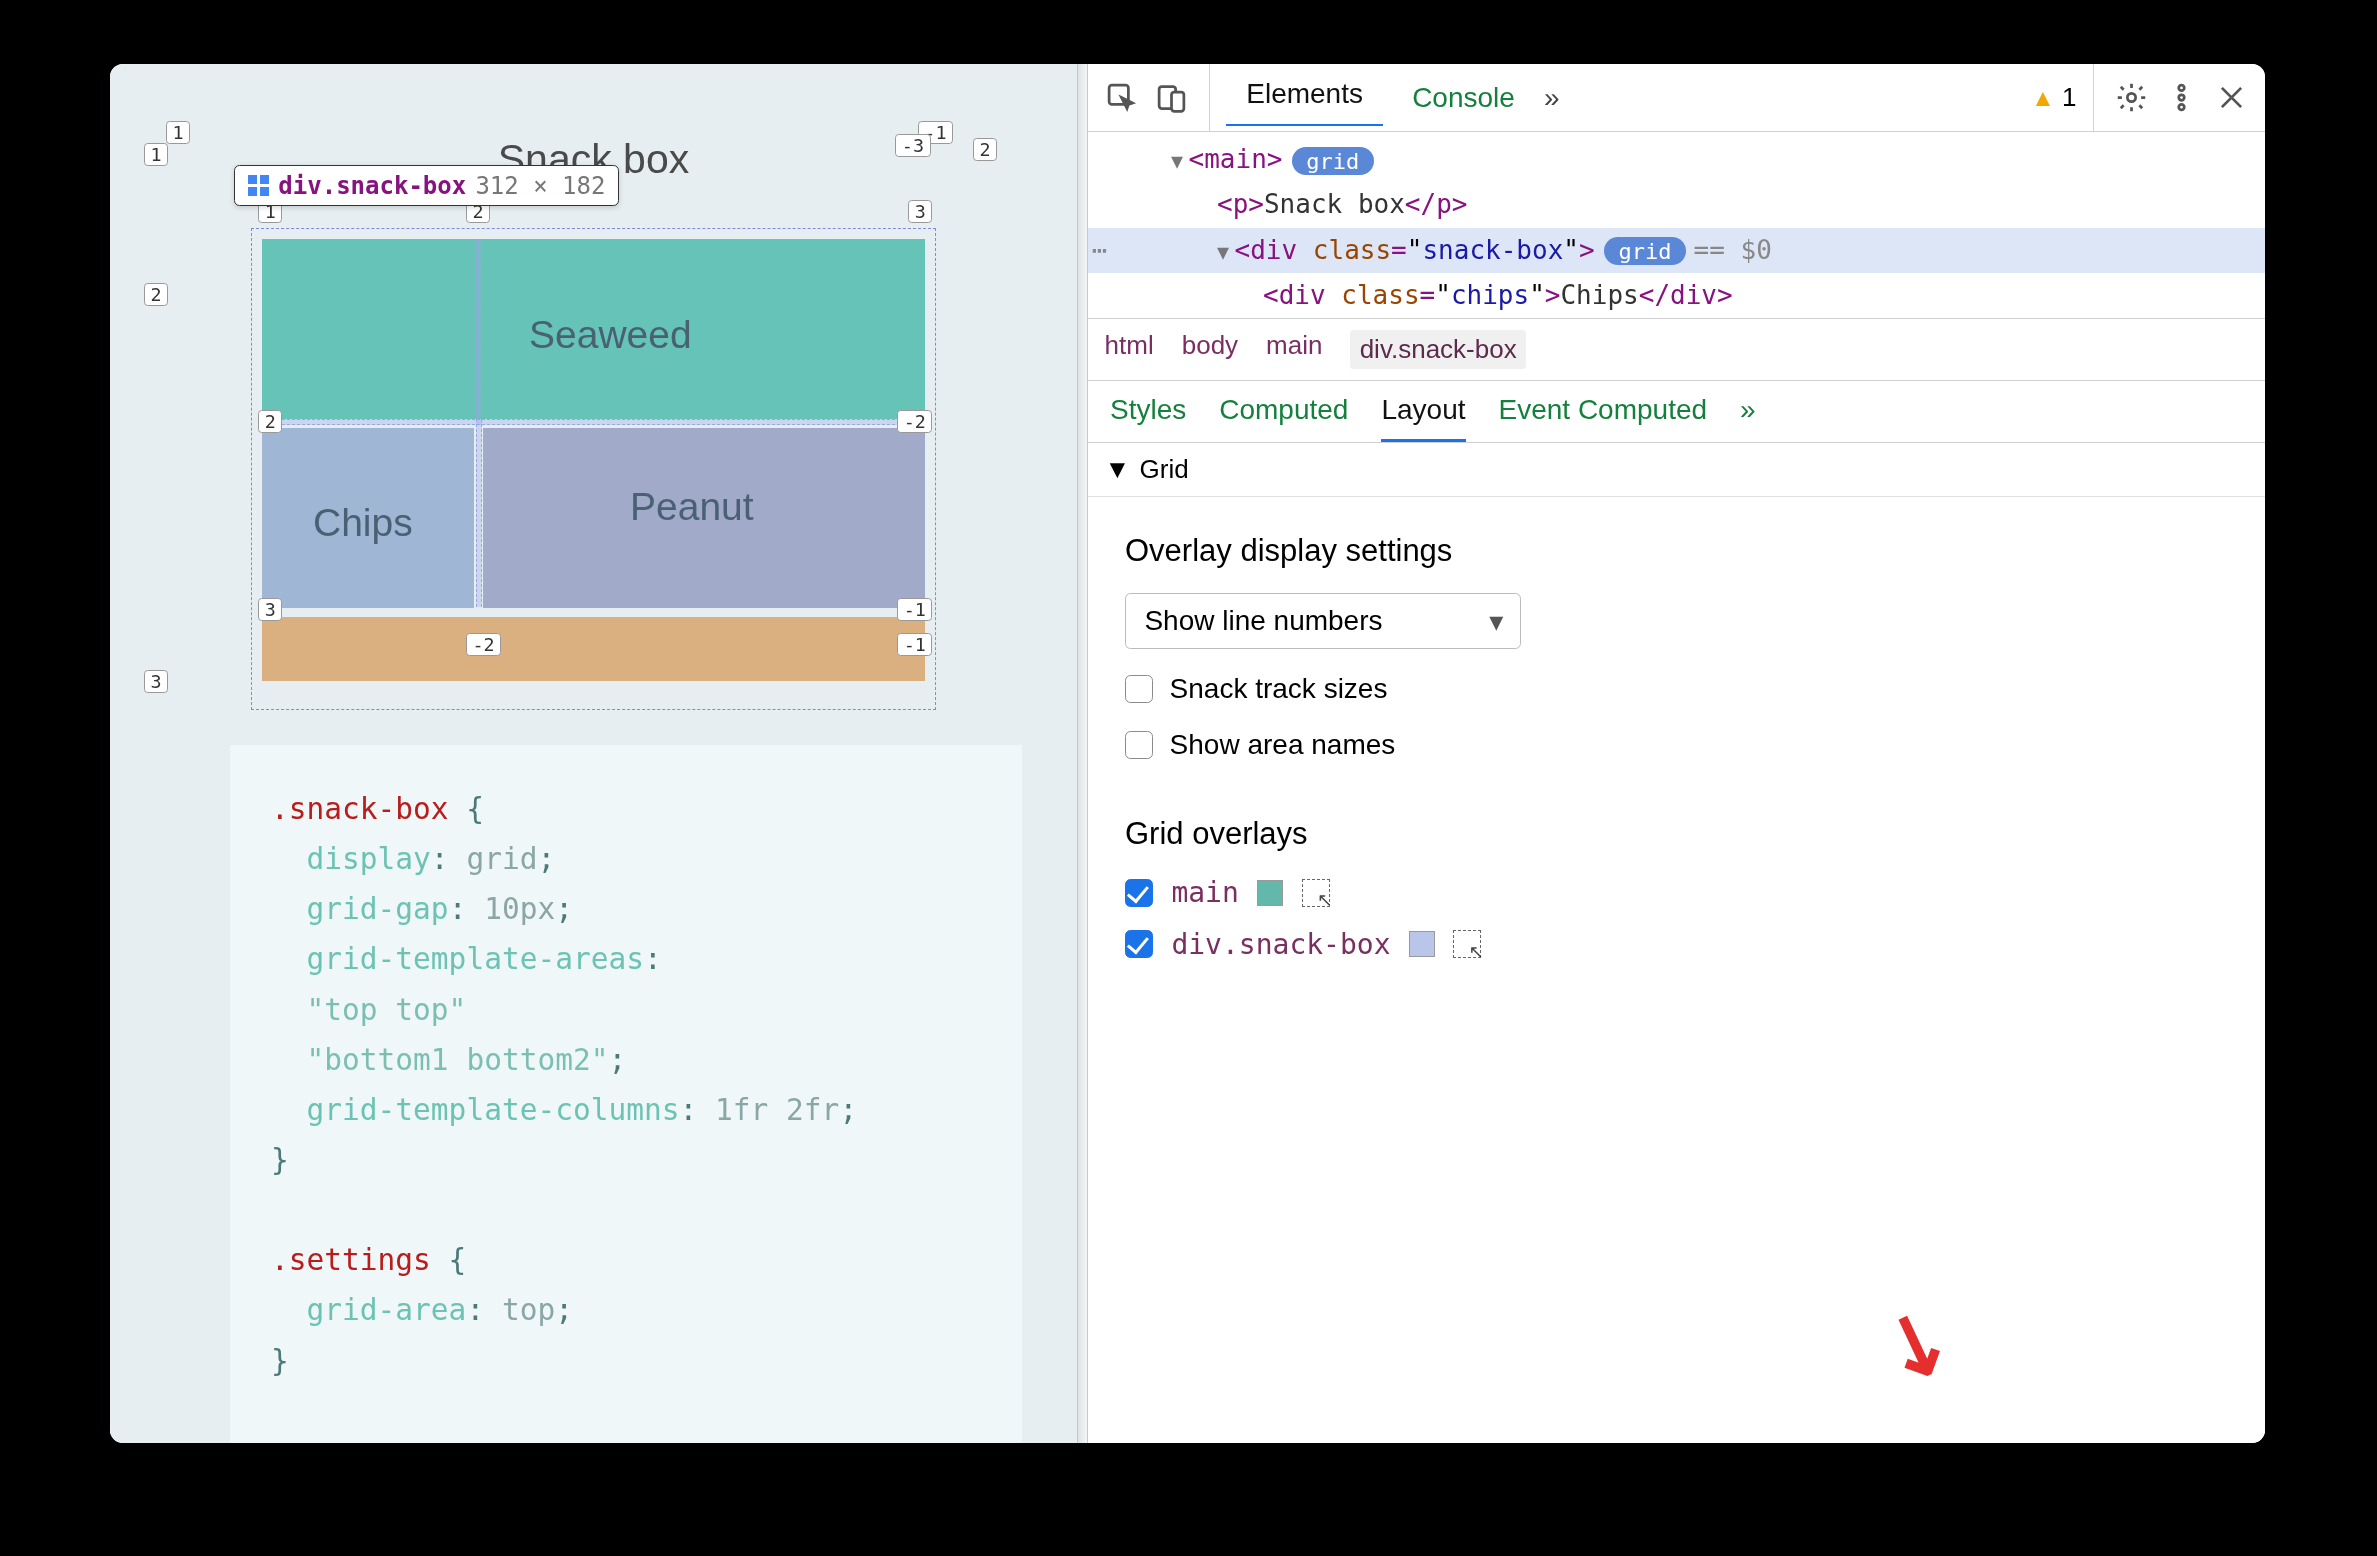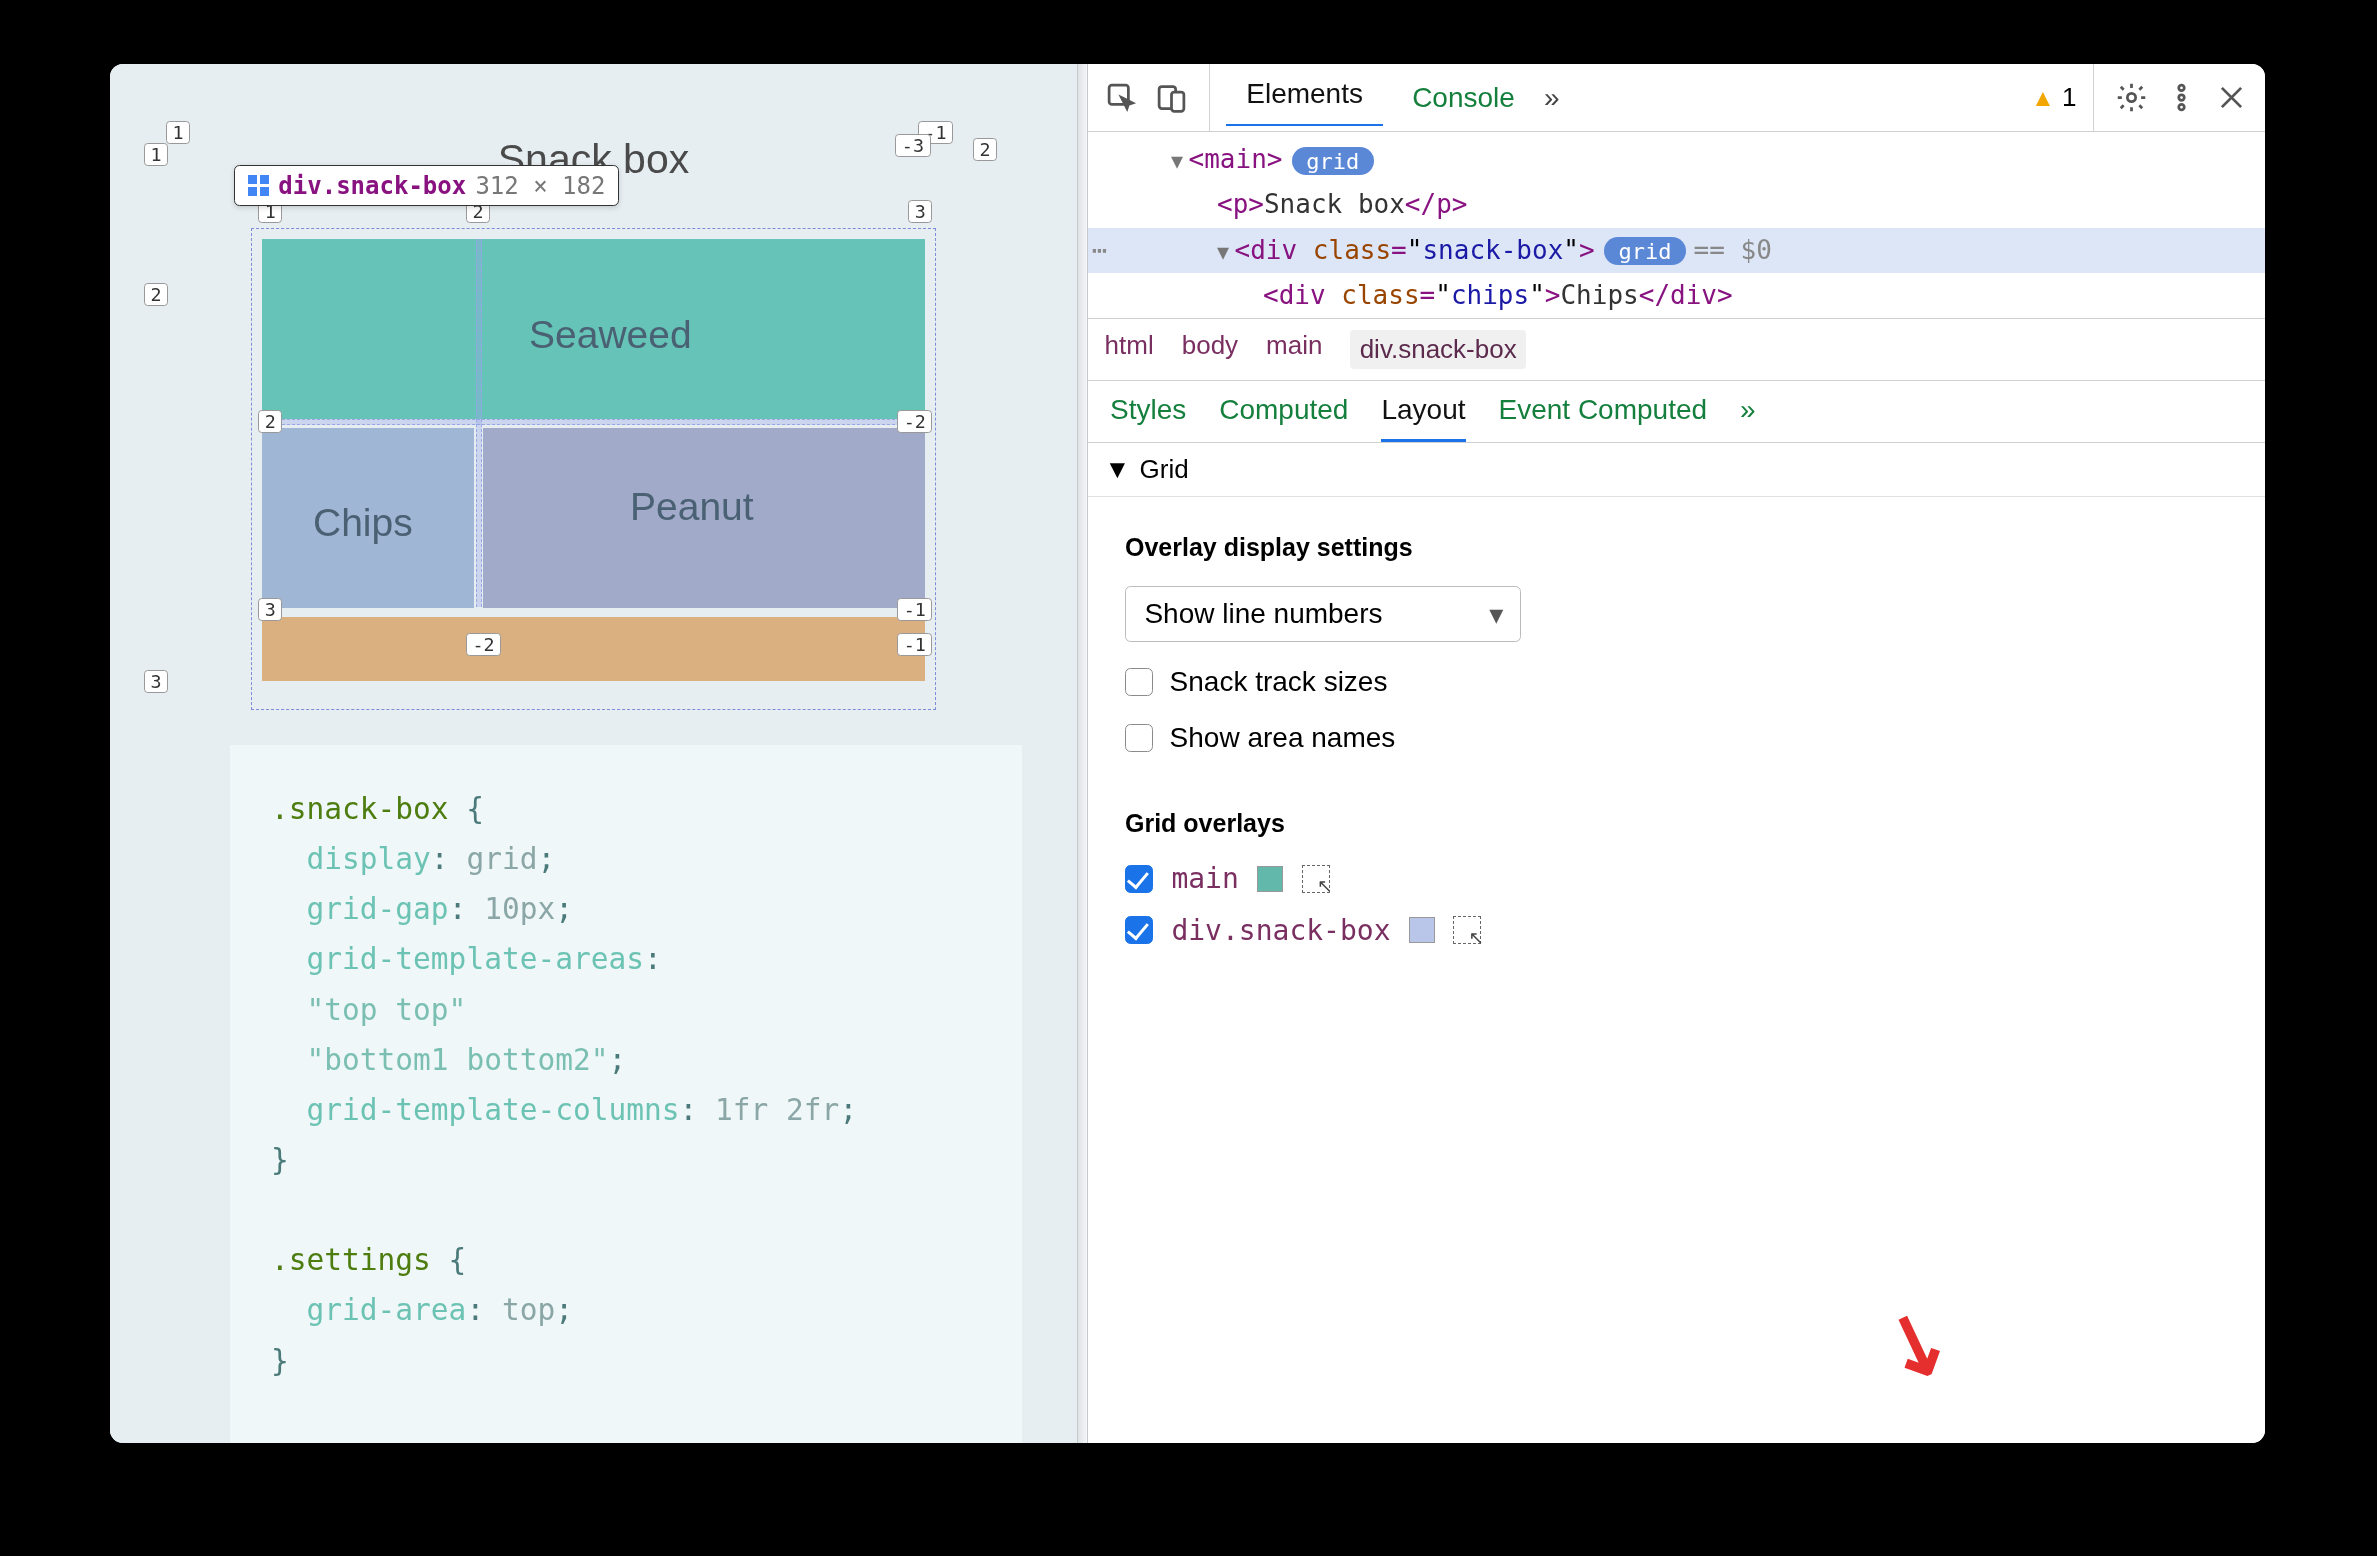--- a/index.html
+++ b/index.html
@@ -24,21 +24,21 @@
 .orange-bar  { position:absolute; left:0; right:0; top:378px; height:64px; background:#dbb080; }
 .cell-label  { position:absolute; font-size:39px; color:#4a6073; }
 .gap-v { position:absolute; top:0; bottom:92px; left:214px; width:5.5px; border-left:1.8px dashed #98a6e6; border-right:1.8px dashed #98a6e6; background:rgba(152,166,230,.35); }
 .gap-h { position:absolute; left:0; right:0; top:180px; height:5.5px; border-top:1.8px dashed #98a6e6; border-bottom:1.8px dashed #98a6e6; background:rgba(152,166,230,.35); }
 .line-frame { position:absolute; border:0.9px dashed #7d8bd8; }
 .lf-outer { inset:-11px; }
 .num { position:absolute; background:#fff; border:0.9px solid #999; border-radius:3.7px; font-size:18.4px; padding:0 5.5px; color:#333; font-family:Menlo,monospace; }
 
 
 .code { position:absolute; left:120px; right:55px; top:681px; bottom:0; background:#f0f7f8; padding:39px 41px; font-family:Menlo,Consolas,monospace; font-size:29.5px; line-height:1.7; color:#4a7a7a; white-space:pre; }
-.code .sel    { color:#4d7c0f;margin-top:28px; }
+.code .sel    { color:#b91c1c;margin-top:28px; }
 .code .prop   { color:#6cc3b4; }
 .code .val    { color:#8aa6a6; }
 .code .str    { color:#7bbfb3; }
 
 
 .toolbar { height:68px; display:flex; align-items:center; border-bottom:0.9px solid #d0d0d0; padding:0 13px; gap:9.2px; font-size:26px; }
 .tb-ico { width:41px; height:41px; display:flex; align-items:center; justify-content:center; color:#555; }
 .tb-ico svg { width:33px; height:33px; stroke:#555; fill:none; stroke-width:2; }
 .tb-tab { padding:9.2px 20px; color:#15803d; font-size:28px; }
 .tb-tab.active { border-bottom:2.8px solid #1a73e8; color:#111; font-weight:500; padding-bottom: 14.7px; }
@@ -60,21 +60,21 @@
 
 .breadcrumb { border-top:0.9px solid #d0d0d0; border-bottom:0.9px solid #d0d0d0; padding:11px 16.6px; font-size:26px; display:flex; gap:28px; }
 .breadcrumb span{ color:#7a2f61; }
 .breadcrumb span.active{ background:#f0f0f0; padding:3.7px 9.2px; border-radius:3.7px; color:#5b2a4d; }
 
 .subtabs{ display:flex; gap:33px; padding:13px 22px 0 22px; border-bottom:0.9px solid #d0d0d0; font-size:28px;}
 .subtab{ padding-bottom:13px; color:#15803d;} .subtab.active{ border-bottom:3.7px solid #1a73e8; color:#111; font-weight:500;}
 
 .section-hdr{ padding:11px 16.6px; font-size:26px; border-bottom:0.9px solid #e0e0e0; display:flex; align-items:center; gap:9.2px;}
 .section-body{ flex:1; overflow:auto; padding:18.4px 37px; font-size:28px;}
-.subheading{ font-size:25px; font-weight:700; margin:18.4px 0 24px 0;}
+.subheading{ font-size:31px; font-weight:400; margin:18.4px 0 24px 0;}
 .select{ border:0.9px solid #bbb; border-radius:5.5px; padding:11px 46px 11px 18.4px; font-size:28px; position:relative; display:inline-block; min-width:396px;}
 .select::after{content:"▾"; position:absolute; right:16.6px; top:11px; color:#555;}
 .chk-row{ display:flex; align-items:center; gap:16.6px; margin:24px 0; font-size:28px;}
 .chk{ width:28px; height:28px; border:1.8px solid #8b8b8b; border-radius:5.5px;}
 .chk.checked{ background:#1a73e8; border-color:#1a73e8; position:relative;}
 .chk.checked::after{content:""; position:absolute; left:6.4px; top:1.8px; width:9.2px; height:16.6px; border:solid #fff; border-width:0 3.7px 3.7px 0; transform:rotate(40deg);}
 
 .overlay-row{ display:flex; align-items:center; gap:18.4px; margin:18.4px 0; font-size:28px;}
 .overlay-row .name{ color:#7a2f61; font-family:Menlo,monospace;}
 .swatch{ width:26px; height:26px; border:0.9px solid #999;}

